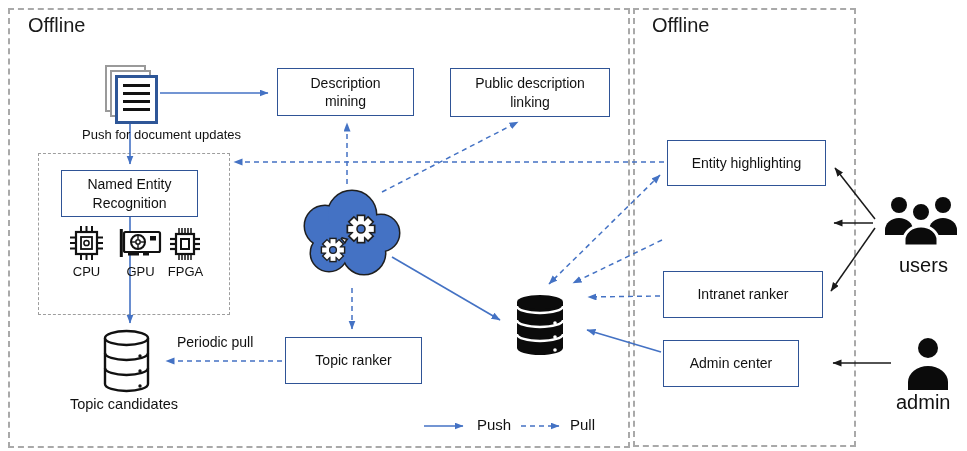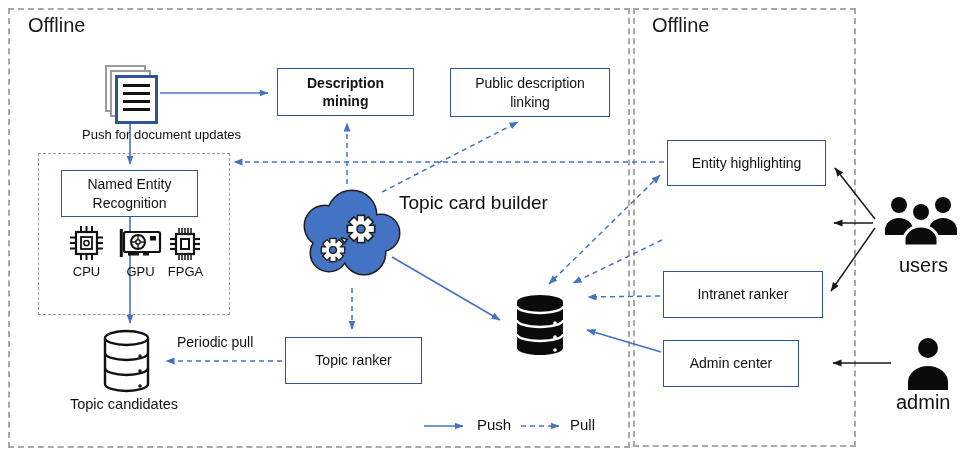--- a/index.html
+++ b/index.html
@@ -81,21 +81,21 @@
   <div class="abs" style="left:103px;top:63px;width:60px;height:64px;">
     <div class="sheet" style="left:2px;top:2px;"></div>
     <div class="sheet" style="left:7px;top:7px;"></div>
     <div class="page" style="left:12px;top:12px;">
         <div class="page-lines"></div>
       </div>
   </div>
   <div class="caption" style="left:82px;top:127px;">Push for document updates</div>
 
   <div class="node" style="left:277px;top:68px;width:137px;height:48px;">
-    <span style="max-width:100px;font-weight:bold;">Description mining</span>
+    <span style="max-width:100px;">Description mining</span>
   </div>
   <div class="node" style="left:450px;top:68px;width:160px;height:49px;">
     <span style="max-width:135px;">Public description linking</span>
   </div>
   <div class="node" style="left:61px;top:170px;width:137px;height:47px;">
     <span style="max-width:105px;">Named Entity Recognition</span>
   </div>
   <div class="node" style="left:285px;top:337px;width:137px;height:47px;">
     <span>Topic ranker</span>
   </div>
@@ -205,21 +205,20 @@
       <circle r="8.3" fill="#fff"></circle>
       <g fill="#fff">
           <rect x="-2.9" y="-12.8" width="5.8" height="25.6"></rect>
           <rect x="-2.9" y="-12.8" width="5.8" height="25.6" transform="rotate(45)"></rect>
           <rect x="-2.9" y="-12.8" width="5.8" height="25.6" transform="rotate(90)"></rect>
           <rect x="-2.9" y="-12.8" width="5.8" height="25.6" transform="rotate(135)"></rect>
         </g>
       <circle r="4" fill="#4472C4" stroke="#1f1f1f" stroke-width="1.6"></circle>
     </g>
   </svg>
-  <div class="builder-label" style="left:399px;top:192px;">Topic card builder</div>
 
   <div class="caption" style="left:177px;top:334px;font-size:14px;">Periodic pull</div>
 
   <svg class="abs" style="left:516px;top:294px;" width="48" height="62" viewBox="0 0 48 62">
     <rect x="1" y="8" width="46" height="46" fill="#0b0b0b"></rect>
     <ellipse cx="24" cy="8" rx="23" ry="7" fill="#0b0b0b"></ellipse>
     <ellipse cx="24" cy="54" rx="23" ry="7" fill="#0b0b0b"></ellipse>
     <path d="M1,12 a23,7 0 0 0 46,0" fill="none" stroke="#fff" stroke-width="2.4"></path>
     <path d="M1,26 a23,7 0 0 0 46,0" fill="none" stroke="#fff" stroke-width="2.4"></path>
     <path d="M1,40 a23,7 0 0 0 46,0" fill="none" stroke="#fff" stroke-width="2.4"></path>

